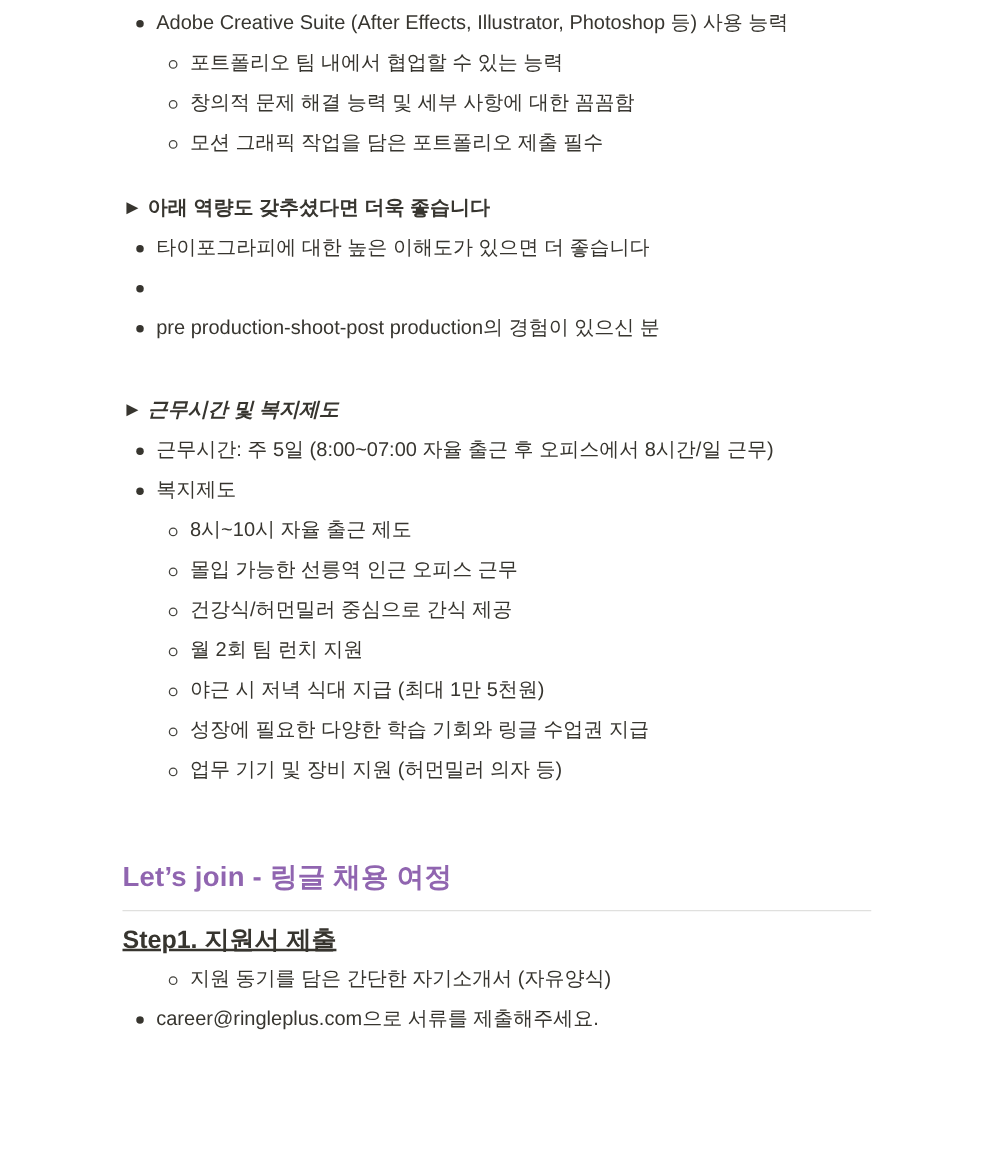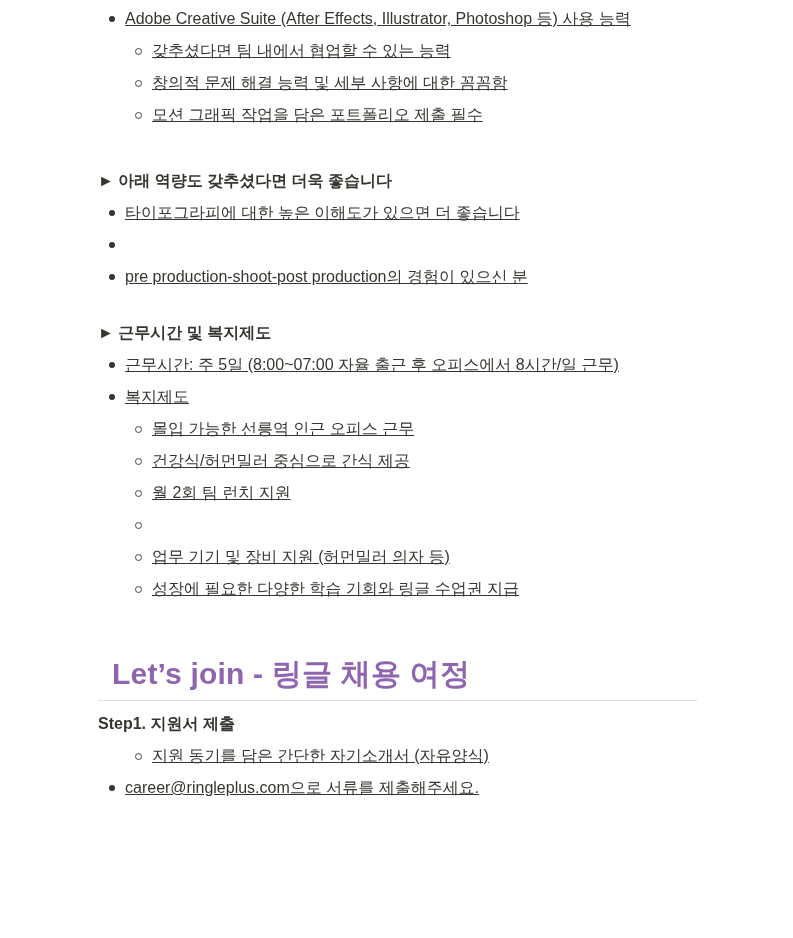--- a/index.html
+++ b/index.html
@@ -12,21 +12,20 @@
   .page{
     margin-left:98px;
     width:599px;
     padding-top:3px;
   }
   .row{
     display:flex;
     align-items:center;
     line-height:32px;
     font-size:16px;
-    text-decoration:underline;
   }
   .row .mk{
     width:27px;
     flex:none;
     display:flex;
     align-items:center;
     justify-content:center;
     height:32px;
   }
   .disc{
@@ -42,62 +41,63 @@
   .l2{margin-left:27px;}
   .txt{
     white-space:nowrap;
   }
   .sec-h{
     font-size:16px;
     font-weight:700;
     line-height:32px;
     white-space:nowrap;
   }
-  .mt30{margin-top:34px;}
-  .mt26{margin-top:24px;}
+  .mt30{margin-top:20px;}
+  .mt26{margin-top:34px;font-style:italic;}
   h2.join{
-    margin:52px 0 0 14px;
-    font-size:30px;
+    margin:52px 0 0 0;
+    font-size:22px;
     line-height:34px;
     color:#9065b0;
     white-space:nowrap;
     letter-spacing:0.2px;
   }
   h2.join .en{font-weight:600;}
   h2.join .ko{font-weight:700;}
   hr.divider{
     border:none;
     border-top:1px solid #e0e0de;
     margin:9px 0 0 0;
     width:599px;
   }
   .step-h{
     margin-top:7px;
-    font-size:16px;
+    font-size:20px;
     font-weight:700;
     line-height:32px;
     white-space:nowrap;
+    text-decoration:underline;
   }
 </style>
 </head>
 <body>
 
 <div class="page">
 
   <div class="row l1">
     <span class="mk">
         <span class="disc"></span>
       </span>
     <span class="txt">Adobe Creative Suite (After Effects, Illustrator, Photoshop 등) 사용 능력</span>
   </div>
   <div class="row l2">
     <span class="mk">
         <span class="circ"></span>
       </span>
-    <span class="txt">갖추셨다면 팀 내에서 협업할 수 있는 능력</span>
+    <span class="txt">포트폴리오 팀 내에서 협업할 수 있는 능력</span>
   </div>
   <div class="row l2">
     <span class="mk">
         <span class="circ"></span>
       </span>
     <span class="txt">창의적 문제 해결 능력 및 세부 사항에 대한 꼼꼼함</span>
   </div>
   <div class="row l2">
     <span class="mk">
         <span class="circ"></span>
@@ -134,50 +134,57 @@
   <div class="row l1">
     <span class="mk">
         <span class="disc"></span>
       </span>
     <span class="txt">복지제도</span>
   </div>
   <div class="row l2">
     <span class="mk">
         <span class="circ"></span>
       </span>
+    <span class="txt">8시~10시 자율 출근 제도</span>
+  </div>
+  <div class="row l2">
+    <span class="mk">
+        <span class="circ"></span>
+      </span>
     <span class="txt">몰입 가능한 선릉역 인근 오피스 근무</span>
   </div>
   <div class="row l2">
     <span class="mk">
         <span class="circ"></span>
       </span>
     <span class="txt">건강식/허먼밀러 중심으로 간식 제공</span>
   </div>
   <div class="row l2">
     <span class="mk">
         <span class="circ"></span>
       </span>
     <span class="txt">월 2회 팀 런치 지원</span>
   </div>
   <div class="row l2">
     <span class="mk">
         <span class="circ"></span>
       </span>
+    <span class="txt">야근 시 저녁 식대 지급 (최대 1만 5천원)</span>
+  </div>
+  <div class="row l2">
+    <span class="mk">
+        <span class="circ"></span>
+      </span>
+    <span class="txt">성장에 필요한 다양한 학습 기회와 링글 수업권 지급</span>
   </div>
   <div class="row l2">
     <span class="mk">
         <span class="circ"></span>
       </span>
     <span class="txt">업무 기기 및 장비 지원 (허먼밀러 의자 등)</span>
-  </div>
-  <div class="row l2">
-    <span class="mk">
-        <span class="circ"></span>
-      </span>
-    <span class="txt">성장에 필요한 다양한 학습 기회와 링글 수업권 지급</span>
   </div>
 
   <h2 class="join"><span class="en">Let’s join - </span><span class="ko">링글 채용 여정</span></h2>
   <hr class="divider">
 
   <div class="step-h">Step1. 지원서 제출</div>
   <div class="row l2">
     <span class="mk">
         <span class="circ"></span>
       </span>

